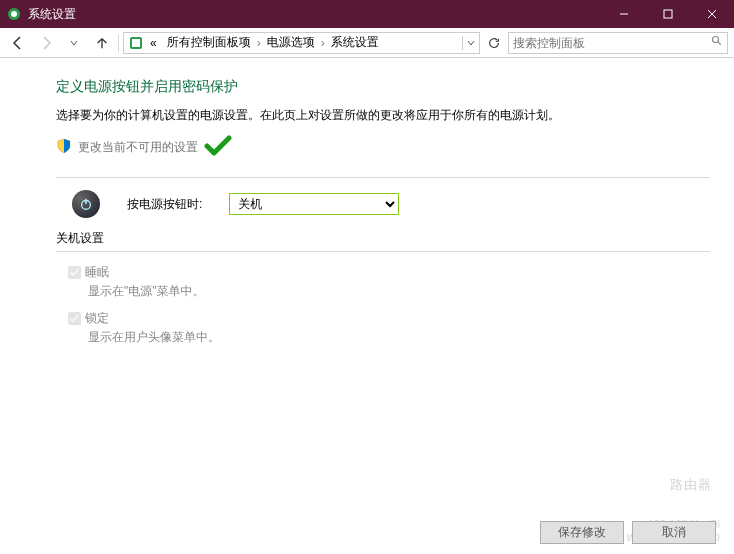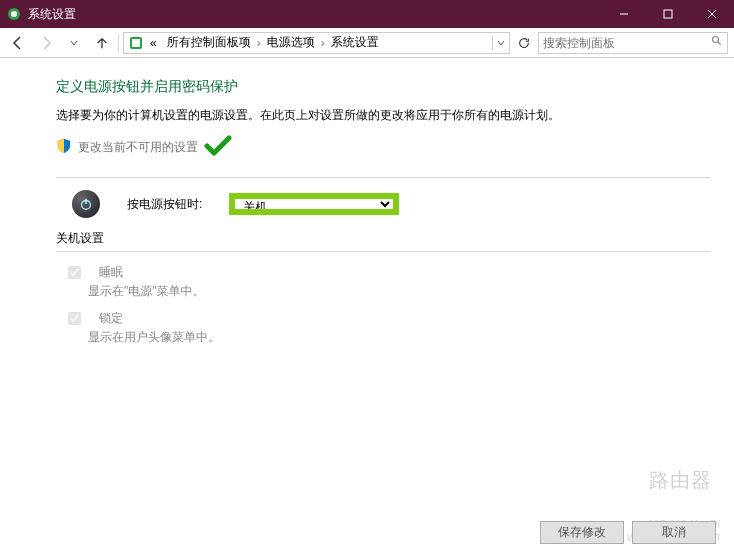--- a/index.html
+++ b/index.html
@@ -19,53 +19,53 @@
 .nav-btn.disabled { opacity: 0.55; }
 .nav-sep { width: 1px; height: 18px; background: #d9d9d9; }
 .chevron-small svg { width: 8px; height: 8px; }
 .addr { flex: 1; height: 22px; border: 1px solid #ccc; display: flex; align-items: center; padding: 0 4px; gap: 2px; font-size: 12px; }
 .addr .cp-icon { width: 16px; height: 16px; }
 .addr .crumb { padding: 0 4px; white-space: nowrap; }
 .addr .crumb-sep { color: #888; }
 .addr .addr-flex { flex: 1; }
 .addr-right { display: flex; align-items: center; gap: 4px; border-left: 1px solid #ccc; padding-left: 4px; }
 .refresh-btn { width: 20px; height: 20px; display: flex; align-items: center; justify-content: center; }
-.searchbox { width: 190px; height: 22px; border: 1px solid #ccc; display: flex; align-items: center; padding: 0 4px; color: #888; }
+.searchbox { width: 220px; height: 22px; border: 1px solid #ccc; display: flex; align-items: center; padding: 0 4px; color: #888; }
 .searchbox input { border: none; outline: none; flex: 1; font-size: 12px; color: #888; background: transparent; }
 .searchbox .search-icon { color: #888; }
 
 
 .content { padding: 20px 24px 0 56px; }
 h1.page-title { color: #0a6d3e; font-size: 14px; font-weight: normal; margin-bottom: 10px; }
 .desc { font-size: 12px; color: #000; margin-bottom: 10px; line-height: 1.5; }
 .link-row { display: flex; align-items: center; gap: 6px; margin-bottom: 16px; }
 .shield-icon svg { width: 16px; height: 16px; }
 .setting-link { color: #737373; font-size: 12px; }
 .check-mark svg { width: 28px; height: 24px; }
 
 .section-title { font-size: 12px; margin-bottom: 0; }
 .section-rule { border: none; border-top: 1px solid #d9d9d9; margin: 4px 0 12px 0; }
 
 .power-row { display: flex; align-items: center; gap: 27px; margin: 6px 0 12px 16px; }
 .power-icon { width: 28px; height: 28px; border-radius: 50%; background: radial-gradient(circle at 30% 30%, #666, #1a1a2a); display: flex; align-items: center; justify-content: center; }
 .power-icon svg { width: 14px; height: 14px; }
 .power-label { font-size: 12px; }
-.power-select { width: 170px; height: 22px; border: 6px solid #84cc16; background: #fff; font-size: 12px; padding: 0 4px; }
-
-.checkbox-row { display: flex; align-items: center; gap: 18px; margin-left: 12px; margin-top: 6px; color: #888; }
+.power-select { width: 170px; height: 22px; border: 1px solid #84cc16; background: #fff; font-size: 12px; padding: 0 4px; }
+
+.checkbox-row { display: flex; align-items: center; gap: 4px; margin-left: 12px; margin-top: 6px; color: #888; }
 .checkbox-row input[type=checkbox] { accent-color: #0078d7; opacity: 0.6; }
 .checkbox-sub { margin-left: 32px; font-size: 12px; color: #888; margin-top: 2px; margin-bottom: 10px; }
 
 
 .bottom-bar { position: absolute; bottom: 10px; right: 18px; display: flex; gap: 8px; }
 .btn { width: 84px; height: 23px; border: 1px solid #adadad; background: #e1e1e1; font-size: 12px; display: flex; align-items: center; justify-content: center; color: #555; }
 
 
 .watermark-circle { position: absolute; right: 20px; bottom: 20px; width: 78px; height: 78px; border-radius: 50%; background: rgba(255,255,255,0.7); opacity: 0.5; }
-.watermark-text { position: absolute; right: 22px; bottom: 60px; font-size: 20px; color: rgba(180,180,180,0.6); letter-spacing: 1px; text-align: right; }
+.watermark-text { position: absolute; right: 22px; bottom: 60px; font-size: 13px; color: rgba(180,180,180,0.6); letter-spacing: 1px; text-align: right; }
 .watermark-url { position: absolute; right: 14px; bottom: 10px; font-size: 12px; color: rgba(180,180,180,0.55); font-style: italic; }
 .watermark-url2 { position: absolute; right: 14px; bottom: 24px; font-size: 11px; color: rgba(180,180,180,0.5); }
 </style>
 </head>
 <body>
 
 <div class="titlebar">
   <span class="app-icon">
     <svg viewBox="0 0 16 16">
         <circle cx="8" cy="8" r="6" fill="#2a9d4a"></circle>

